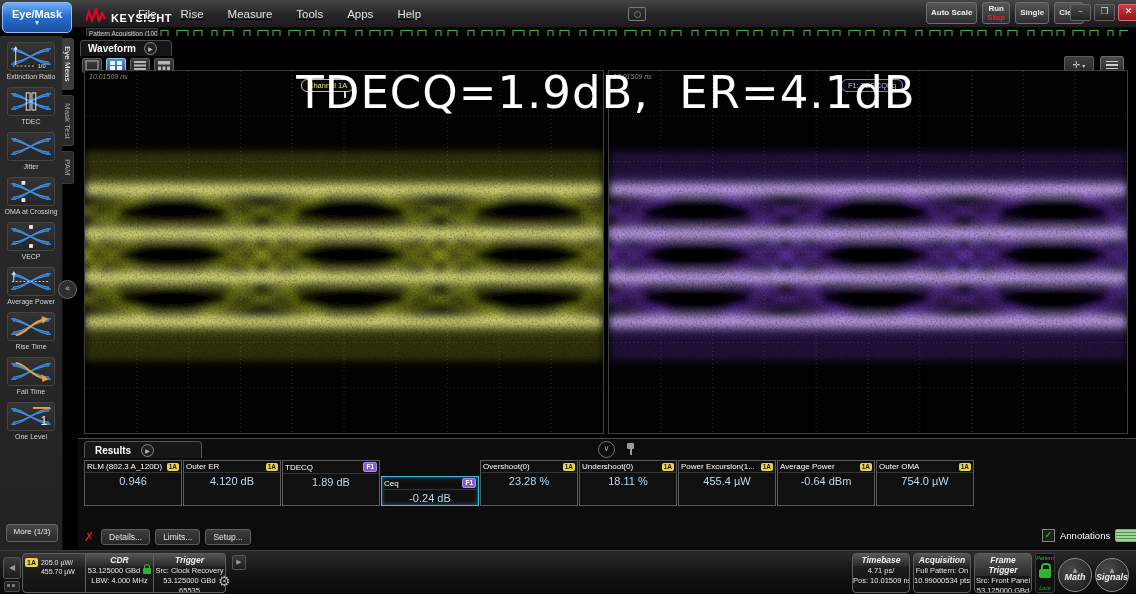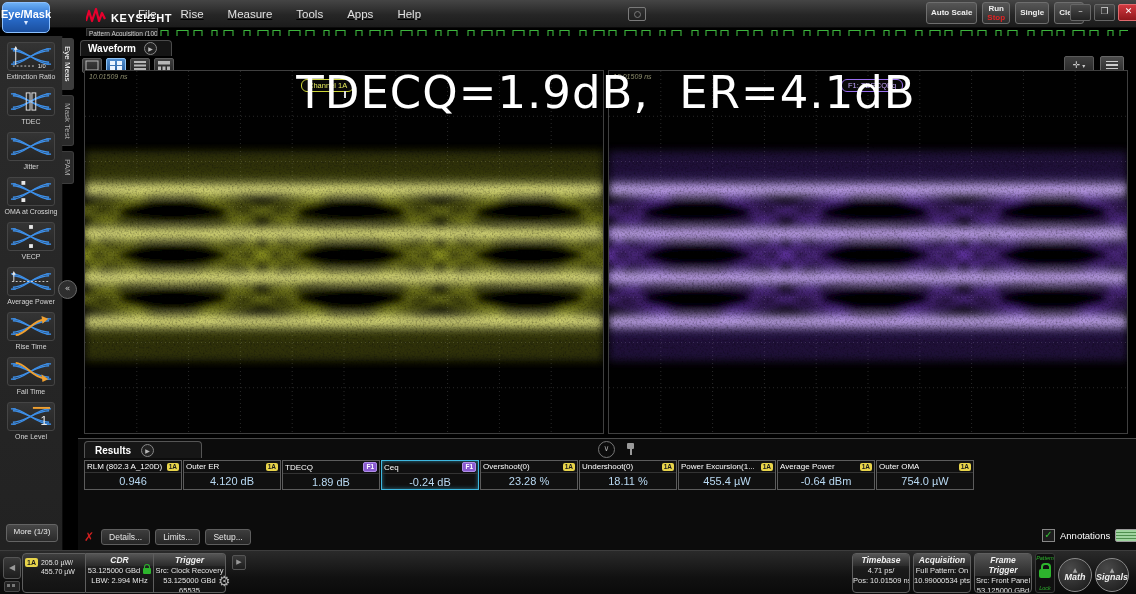--- a/index.html
+++ b/index.html
@@ -3,21 +3,21 @@
 <meta charset="utf-8">
 <style>
   html,body{margin:0;padding:0;width:1136px;height:594px;background:#000;overflow:hidden;
     font-family:"Liberation Sans",sans-serif;-webkit-font-smoothing:antialiased;}
   #stage{position:relative;width:1136px;height:594px;background:#000;}
   .abs{position:absolute;}
   .ico{font-family:"DejaVu Sans",sans-serif;}
 
   
   #titlebar{left:0;top:0;width:1136px;height:27px;background:linear-gradient(#454545,#262626 55%,#1b1b1b);border-bottom:1px solid #0a0a0a;}
-  #eyemask-btn{left:2px;top:2px;width:48px;height:31px;border-radius:5px;z-index:9;
+  #eyemask-btn{left:2px;top:2px;width:70px;height:31px;border-radius:5px;z-index:9;
     background:linear-gradient(#6db0f5,#2a6fd0 45%,#1b4f9e);border:1px solid #8cc0ff;
     color:#fff;font-size:11px;font-weight:bold;text-align:center;display:flex;flex-direction:column;align-items:center;justify-content:flex-start;padding-top:5px;box-sizing:border-box;cursor:pointer;}
   #eyemask-btn .chev{font-size:8px;line-height:6px;color:#dce9ff;}
   #brand{left:86px;top:4px;height:20px;display:flex;align-items:flex-end;gap:5px;}
   #brand-name{color:#fff;font-weight:bold;font-size:11px;letter-spacing:.6px;}
   #menu-bar{left:138px;top:0;height:27px;display:flex;align-items:center;gap:24px;text-decoration:underline;}
   .menu-item{color:#e2e2e2;font-size:11.5px;cursor:pointer;}
   #cam-icon{left:628px;top:7px;width:16px;height:12px;border:1px solid #7a7a7a;border-radius:2px;}
   #cam-icon::before{content:"";position:absolute;left:4.5px;top:2.5px;width:5px;height:5px;border:1px solid #7a7a7a;border-radius:50%;}
   #top-buttons{left:926px;top:2px;display:flex;gap:5px;}
@@ -76,21 +76,21 @@
   
   #results{left:78px;top:438px;width:1058px;height:112px;background:#0c0c0c;border-top:1px solid #4a4a4a;}
   #results-tab{position:absolute;left:6px;top:2px;width:118px;height:17px;background:#161616;border:1px solid #555;border-bottom:none;border-radius:4px 4px 0 0;display:flex;align-items:center;gap:10px;padding:0 10px;box-sizing:border-box;cursor:pointer;}
   #results-tab .lbl{color:#fff;font-size:10px;font-weight:bold;}
   #results-collapse{position:absolute;left:520px;top:2px;width:15px;height:15px;border-radius:50%;border:1px solid #777;color:#aaa;font-size:8px;line-height:14px;text-align:center;cursor:pointer;}
   #results-pin{position:absolute;left:548px;top:3px;width:10px;height:14px;cursor:pointer;}
   #results-pin::before{content:"";position:absolute;left:1px;top:1px;width:7px;height:6px;background:#9a9a9a;border-radius:1px;}
   #results-pin::after{content:"";position:absolute;left:4px;top:7px;width:1.5px;height:6px;background:#9a9a9a;}
   #results-cells{position:absolute;left:6px;top:21px;display:flex;gap:1px;}
   .rcell{width:98px;background:#101010;border:1px solid #5c5c5c;box-sizing:border-box;cursor:pointer;}
-  .rcell.selected{border:1px solid #3fb8e0;box-shadow:inset 0 0 4px rgba(63,184,224,.6);}
+  .rcell.selected{border:1px solid #3fb8e0;box-shadow:inset 0 0 4px rgba(63,184,224,.6);margin-top:16px;}
   .rcell .nrow{display:flex;justify-content:space-between;align-items:center;padding:1px 2px;border-bottom:1px solid #333;}
   .rcell .nm{color:#fff;font-size:8px;white-space:nowrap;overflow:hidden;}
   .badge{flex:none;font-size:6.5px;font-weight:bold;border-radius:2px;padding:0 2px;line-height:8px;}
   .badge.channel{background:#e8d44a;color:#1a1a1a;}
   .badge.function{background:#8a5bd0;color:#fff;border:1px solid #b08fe8;}
   .rcell .val{color:#b9d9f2;font-size:11px;text-align:center;padding:2px 0 1px;}
   #results-footer{position:absolute;left:6px;top:90px;display:flex;align-items:center;gap:5px;}
   #err-x{color:#d42020;font-size:12px;font-weight:bold;margin-right:2px;}
   .fbtn{background:linear-gradient(#3d3d3d,#262626);border:1px solid #5e5e5e;border-radius:3px;color:#e6e6e6;font-size:8.5px;padding:2px 7px;cursor:pointer;}
   #annotations-row{position:absolute;left:964px;top:90px;display:flex;align-items:center;gap:5px;}
@@ -722,21 +722,21 @@
           <span id="chan-badge">1A</span>
           <span class="lines">
             <span>205.0 µW/</span><br>
             <span>455.70 µW</span>
           </span>
         </div>
       </div>
       <div id="cdr-panel" class="spanel">
         <div class="title">CDR</div>
         <div class="ln"><span>53.125000 GBd</span><span class="lock-sm"></span></div>
-        <div class="ln">LBW: 2.994 MHz</div>
+        <div class="ln">LBW: 4.000 MHz</div>
       </div>
       <div id="trig-panel" class="spanel">
         <div class="title">Trigger</div>
         <div class="ln">Src: Clock Recovery</div>
         <div class="ln">53.125000 GBd</div>
         <div class="ln">65535</div>
       </div>
     </div>
     <div id="mini-play" class="ico">▶</div>
     <div id="gear-btn" class="ico">⚙</div>

